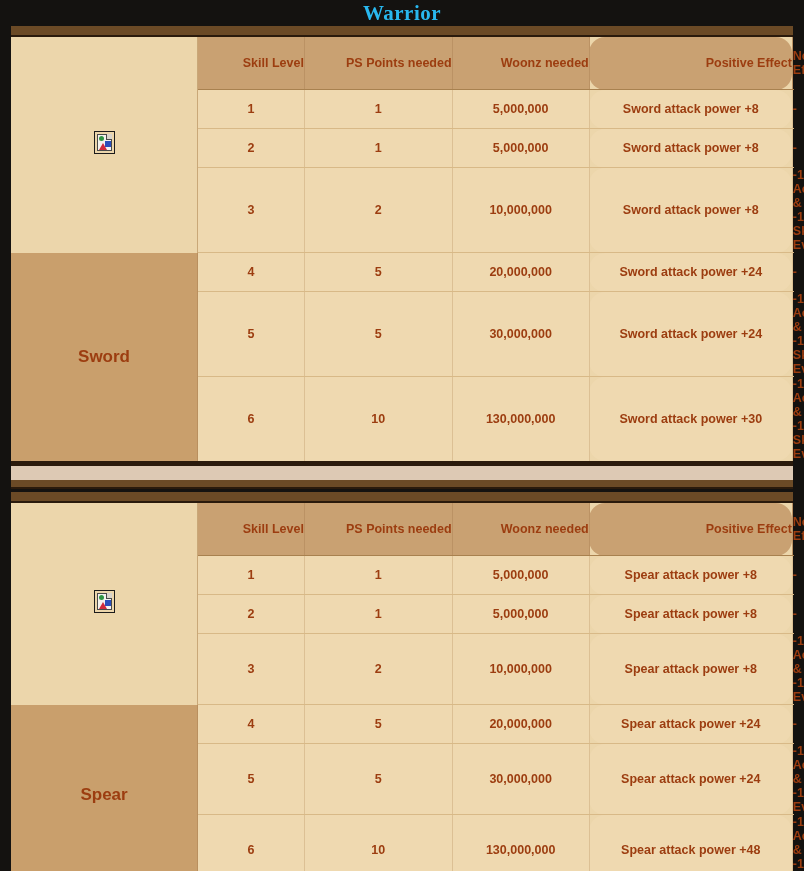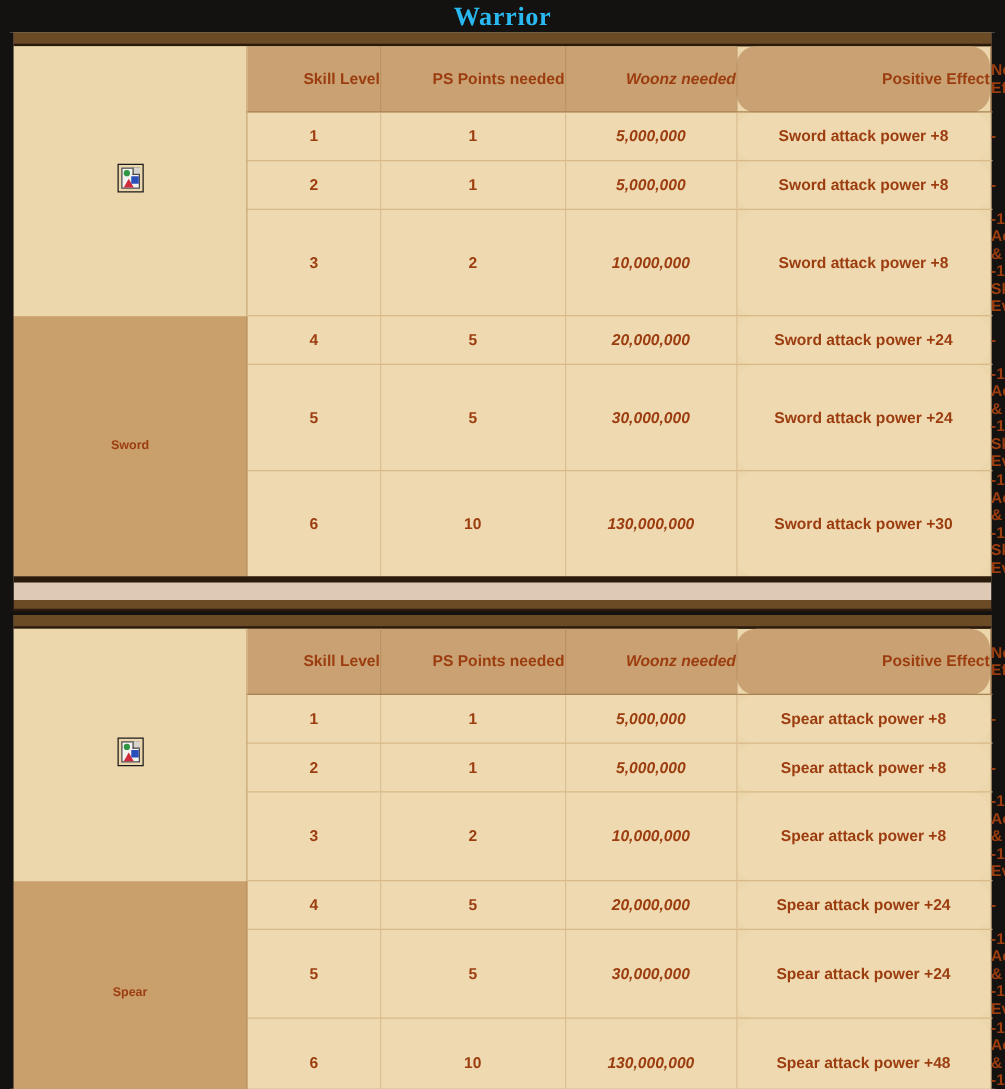--- a/index.html
+++ b/index.html
@@ -77,21 +77,21 @@
     vertical-align: middle;
     border-right: 1px solid #c9a878;
   }
   .col-name {
     width: 141px;
     background: #c99f6c;
     text-align: center;
     vertical-align: middle;
     border-right: 1px solid #b98f5e;
     color: #9c3d10;
-    font-size: 10px;
+    font-size: 17px;
     font-weight: bold;
   }
 
   
   .hdr {
     background: #c9a172;
     color: #9c3d10;
     font-size: 12.5px;
     font-weight: bold;
     text-align: right;
@@ -111,21 +111,21 @@
     height: 38px;
     border-right: 1px solid #dcc094;
     border-bottom: 1px solid #d8b987;
   }
   .cell:last-child { border-right: none; }
   .cell.last-row { border-bottom: none; }
 
   
   .w-level  { width: 80px; }
   .w-points { width: 111px; }
-  .w-woonz  { width: 103px; font-style: italic; }
+  .w-woonz  { width: 103px; }
   .w-pos    { width: 153px; border-radius: 16px; }
   .w-neg    { width: 0; }
 
   
   .broken-img {
     width: 21px;
     height: 23px;
     display: inline-block;
     position: relative;
     background: #ecd6ab;

